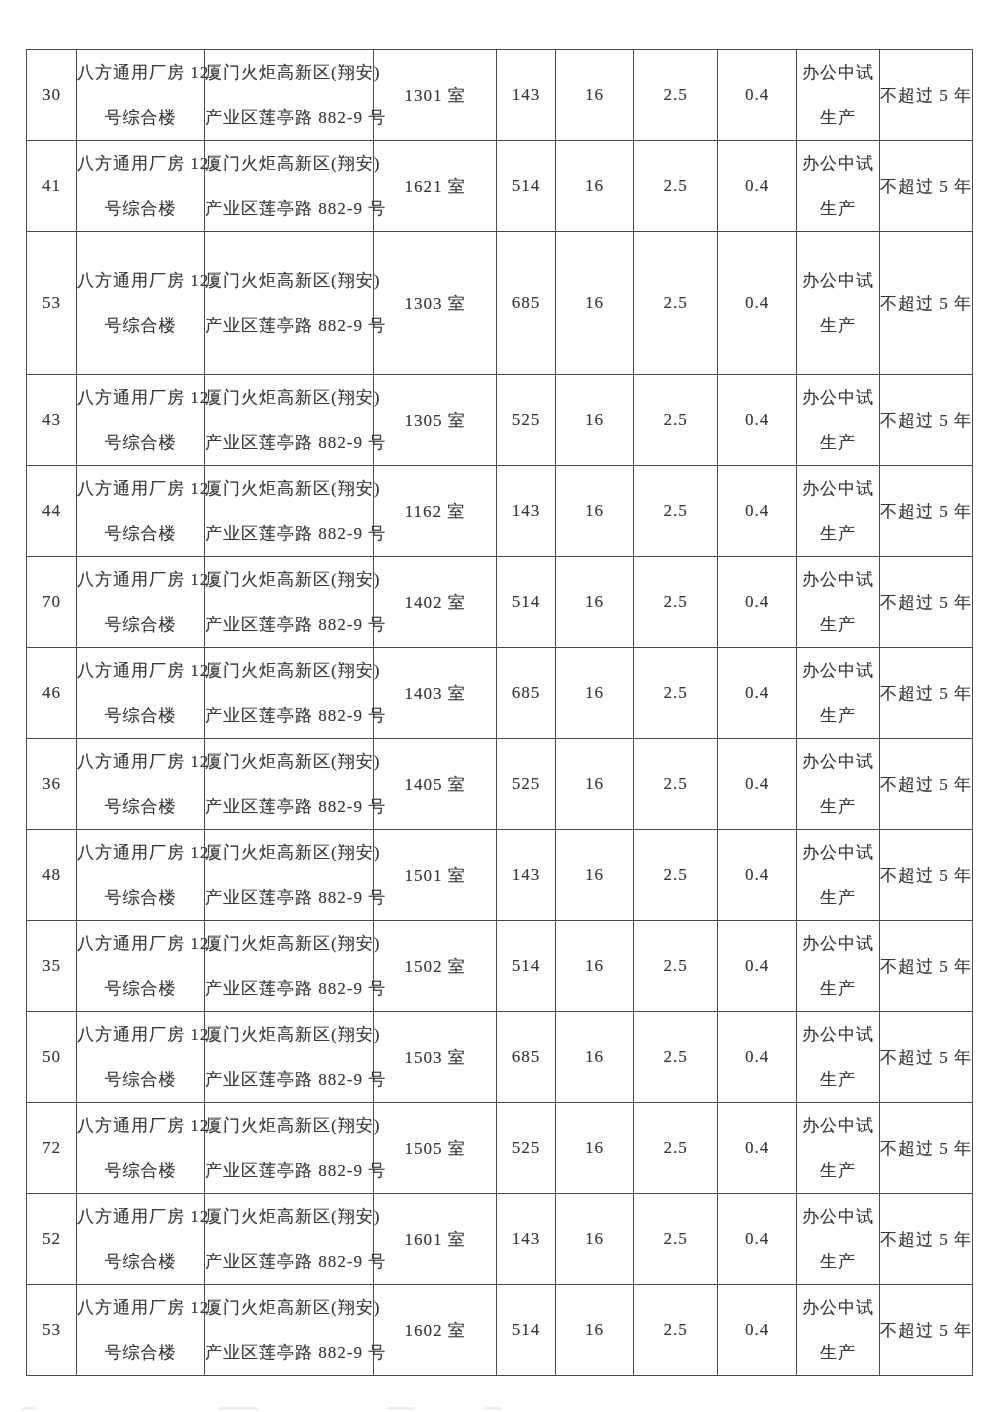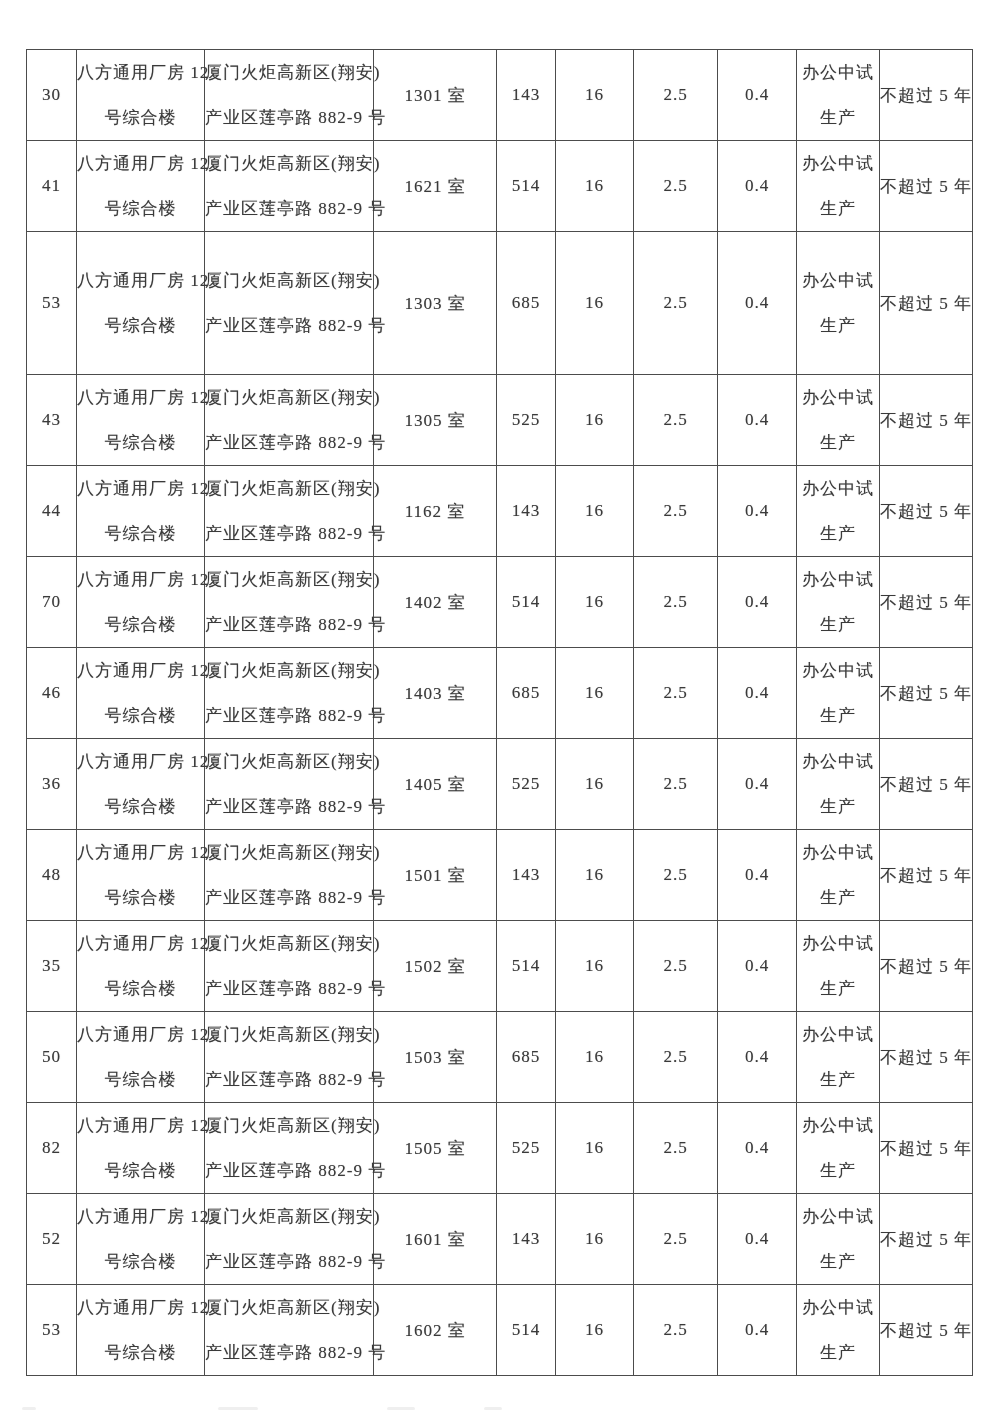--- a/index.html
+++ b/index.html
@@ -311,21 +311,21 @@
         <td class="num">16</td>
         <td class="num">2.5</td>
         <td class="num">0.4</td>
         <td>
           <span class="line">办公中试</span>
           <span class="line">生产</span>
         </td>
         <td>不超过 5 年</td>
       </tr>
       <tr class="row">
-        <td class="num">82</td>
+        <td class="num">72</td>
         <td>
           <span class="line">八方通用厂房 12</span>
           <span class="line">号综合楼</span>
         </td>
         <td>
           <span class="line">厦门火炬高新区(翔安)</span>
           <span class="line">产业区莲亭路 882-9 号</span>
         </td>
         <td>1505 室</td>
         <td class="num">525</td>

